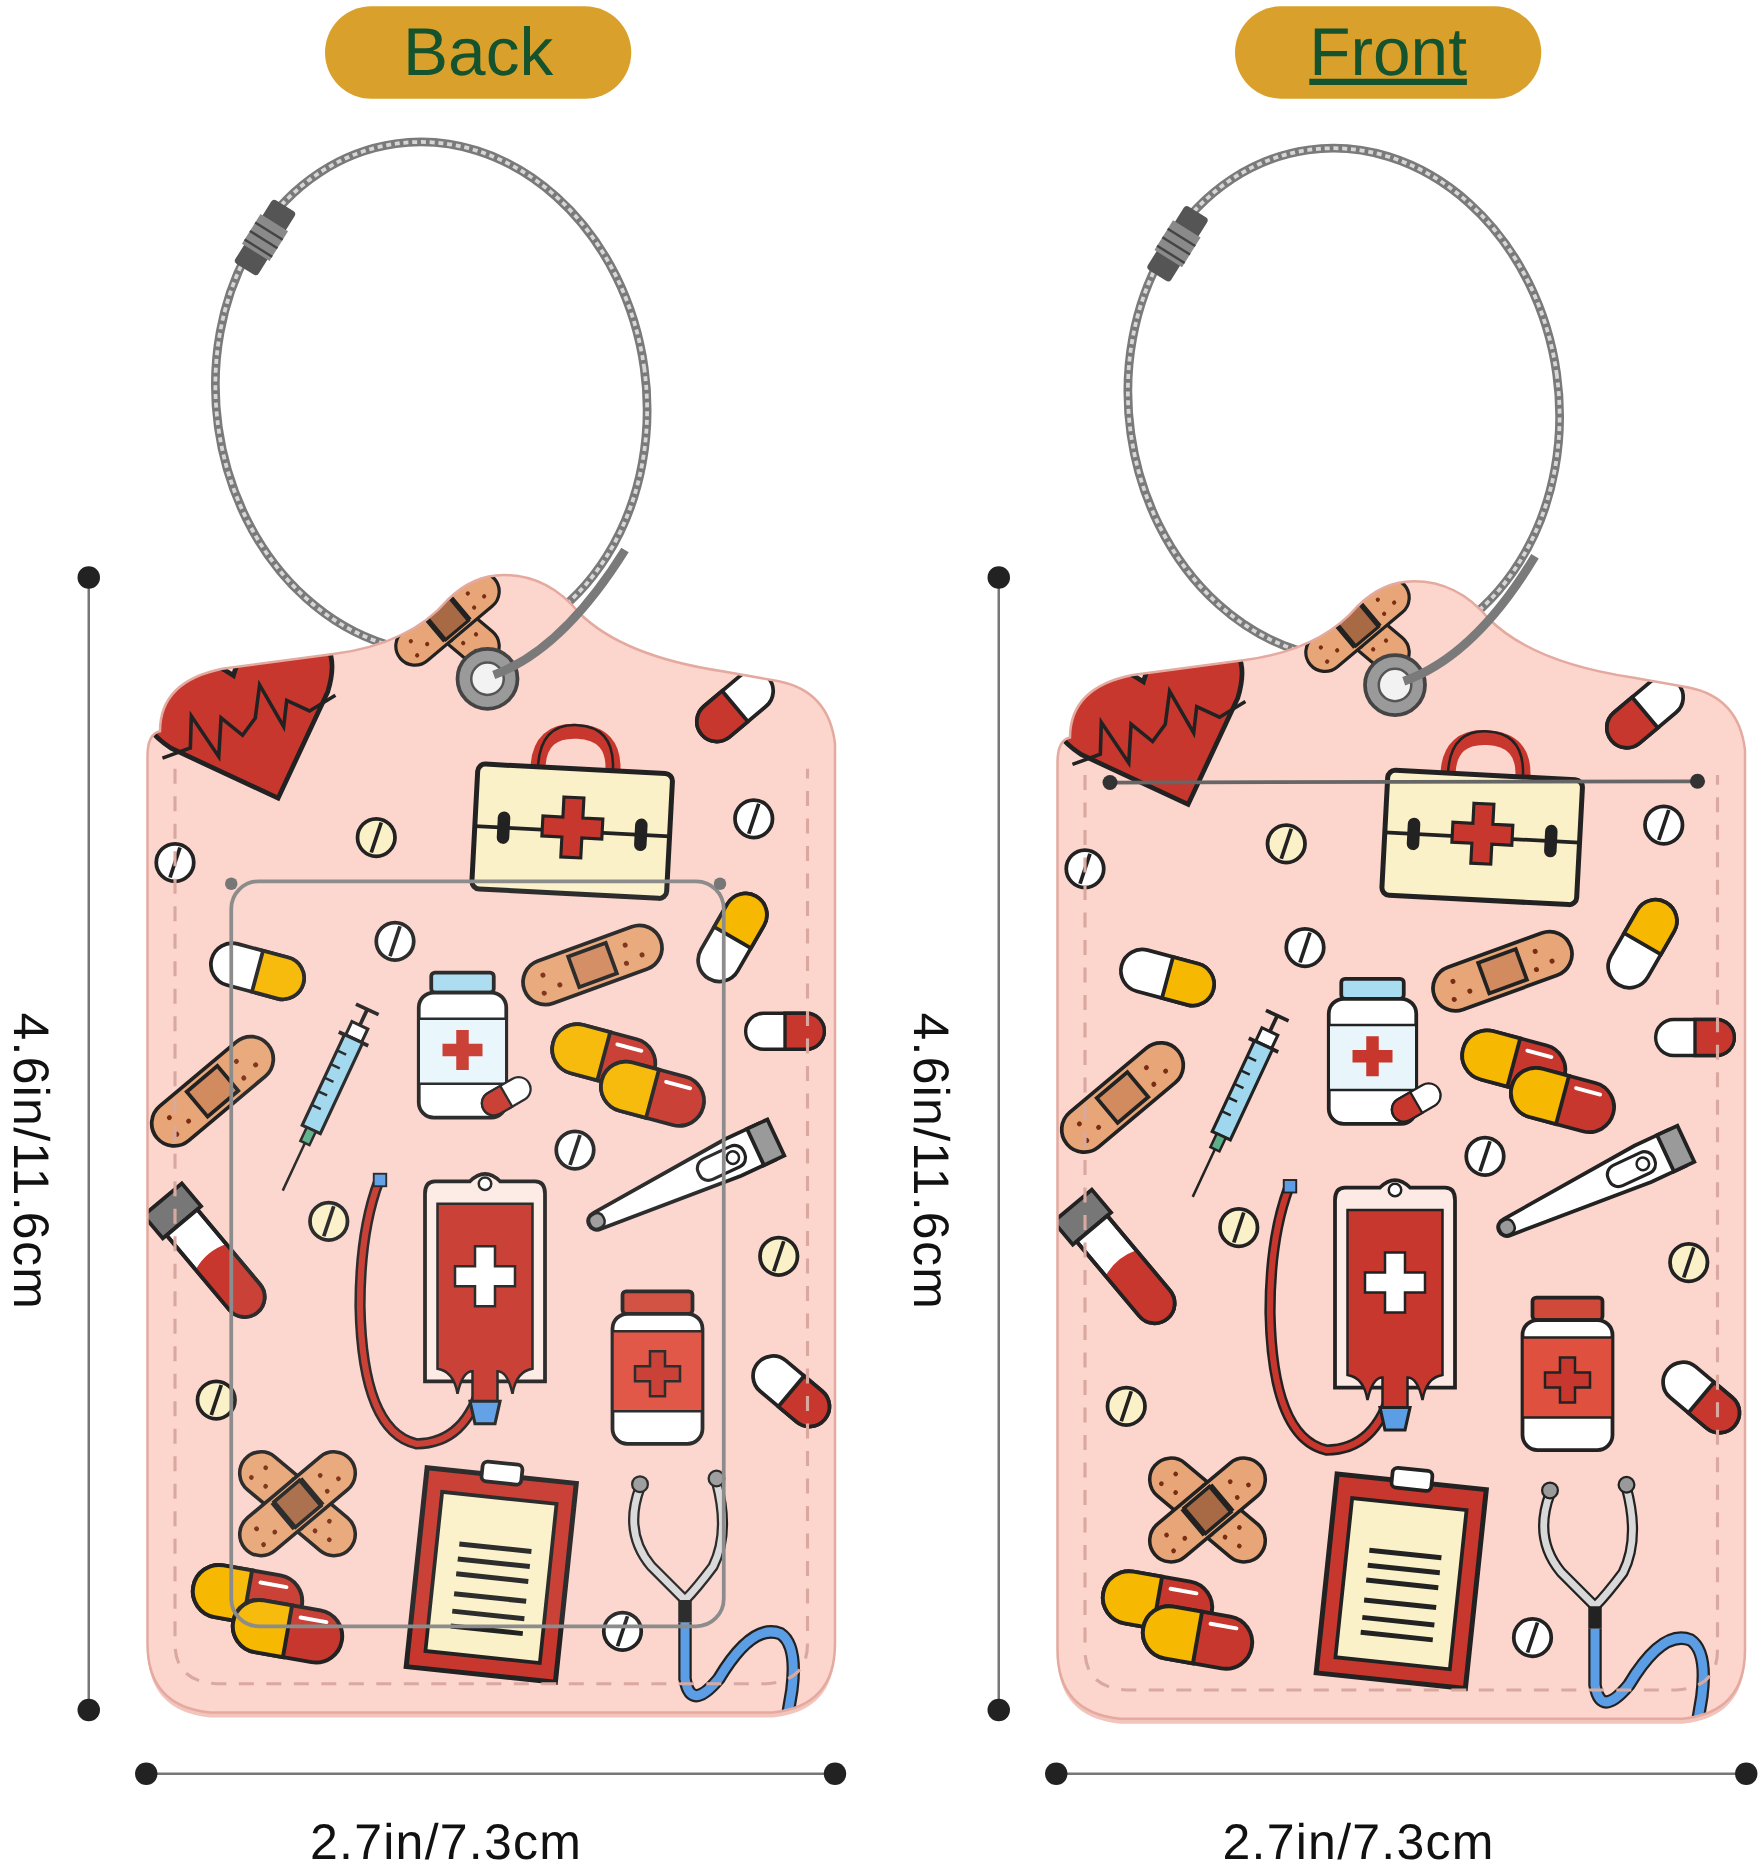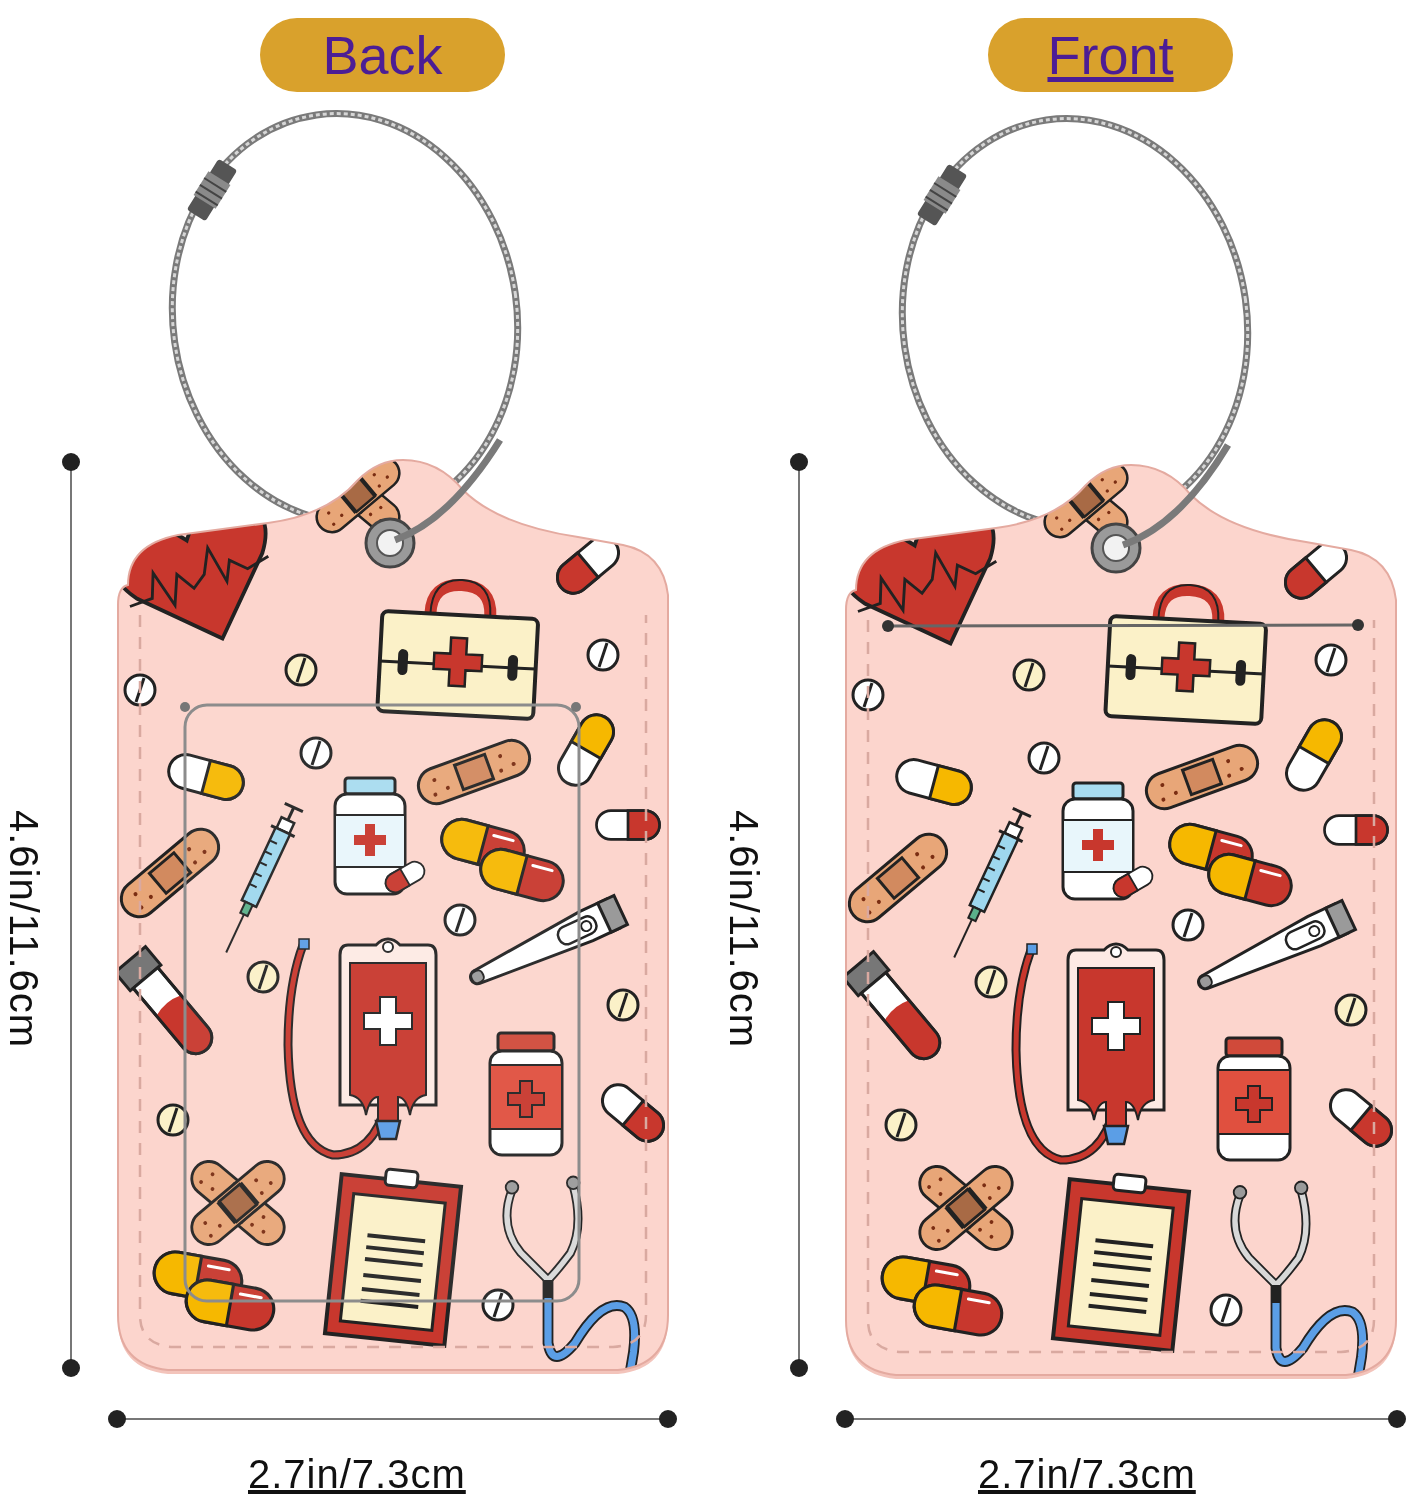--- a/index.html
+++ b/index.html
@@ -1,21 +1,21 @@
 <!DOCTYPE html>
 <html><head>
 <meta charset="utf-8">
 <style>
   html, body { margin: 0; padding: 0; background: #ffffff; }
   body { width: 1410px; height: 1500px; position: relative; overflow: hidden;
          font-family: "Liberation Sans", "DejaVu Sans", sans-serif; }
-  .label-pill { position: absolute; top: 18px; height: 74px; border-radius: 37px;
-                background: #d9a12c; color: #4c1d95; font-size: 54px;
+  .label-pill { position: absolute; top: 5px; height: 74px; border-radius: 37px;
+                background: #d9a12c; color: #14532d; font-size: 54px;
                 display: flex; align-items: center; justify-content: center; }
-  .dim-h-text { position: absolute; font-size: 40px; color: #111111; letter-spacing: 1px; text-decoration: underline; }
+  .dim-h-text { position: absolute; font-size: 40px; color: #111111; letter-spacing: 1px; }
   .dim-v-text { position: absolute; font-size: 40px; color: #111111; letter-spacing: 1px;
                 transform-origin: left top; transform: rotate(90deg); white-space: nowrap; }
   svg { position: absolute; left: 0; top: 0; }
 </style>
 </head>
 <body>
 
 <div class="label-pill" style="left:260px; width:245px;">
   <span>Back</span>
 </div>

